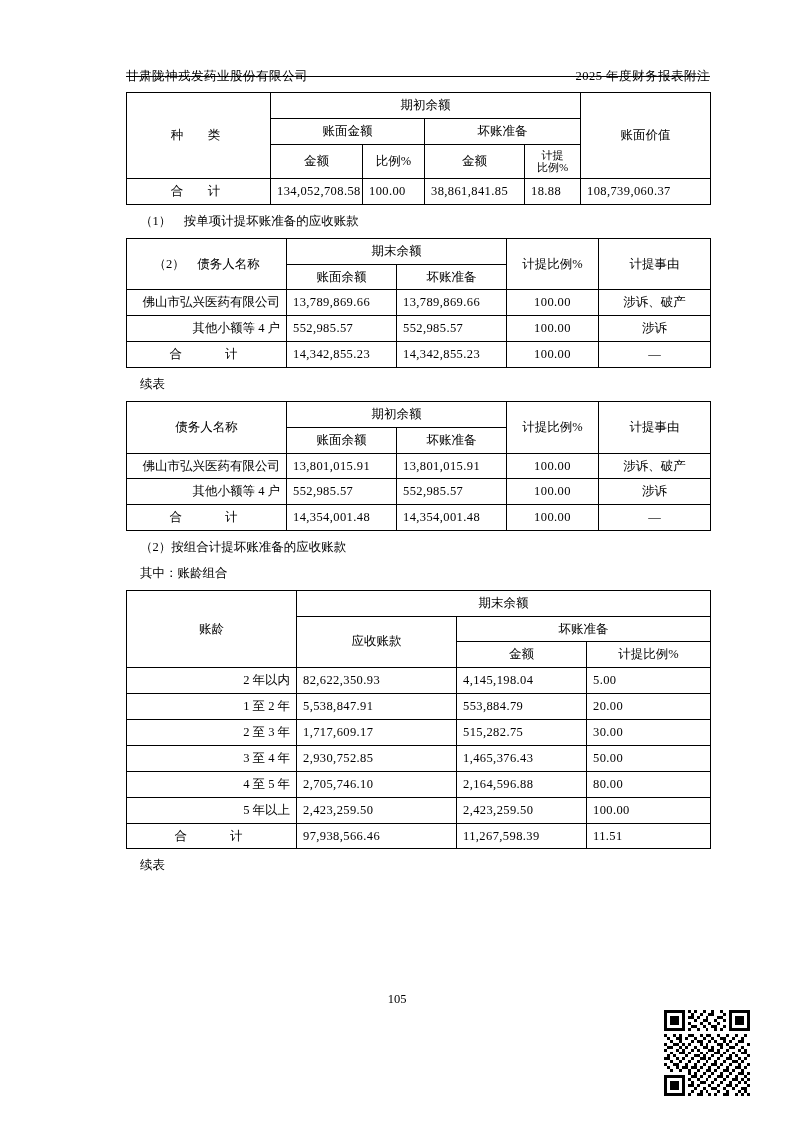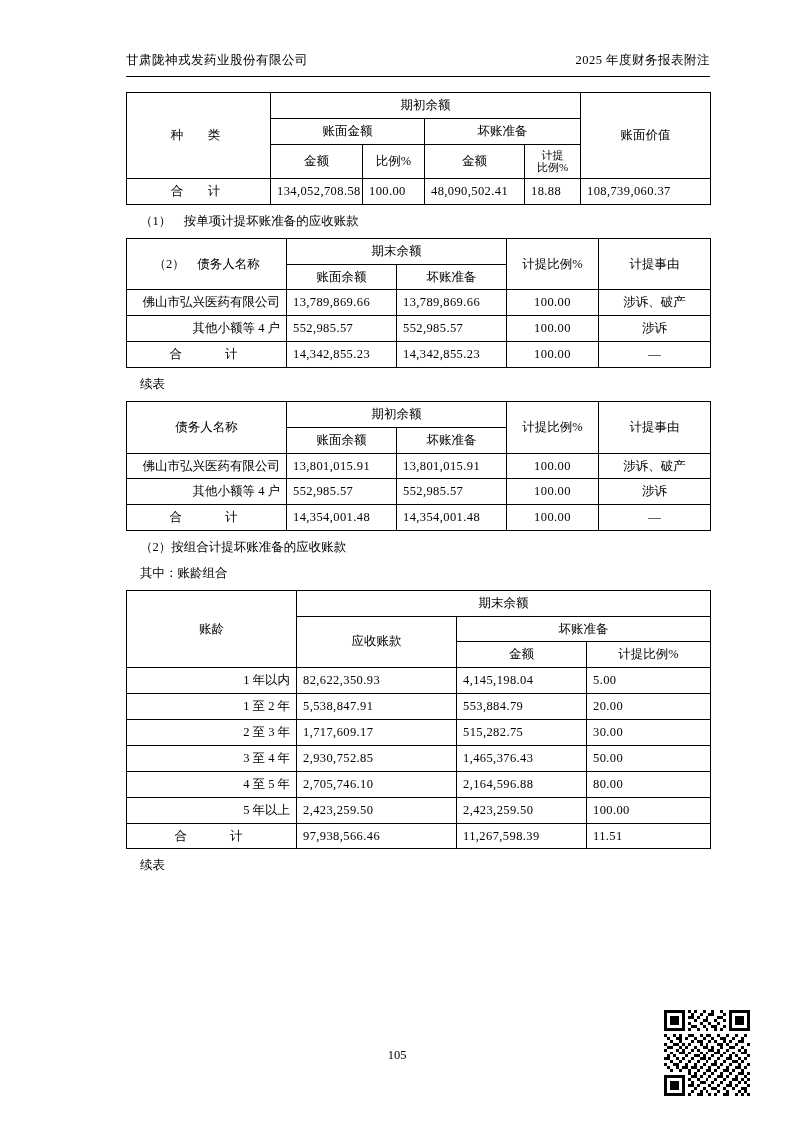--- a/index.html
+++ b/index.html
@@ -21,21 +21,21 @@
   .content {
     position: absolute;
     left: 126px;
     top: 0;
     width: 580px;
   }
   
   .page-header {
     position: absolute;
     left: 126px;
-    top: 52px;
+    top: 68px;
     width: 584px;
     display: flex;
     justify-content: space-between;
     align-items: flex-end;
     font-size: 12.5px;
     letter-spacing: 0.5px;
   }
   .page-header .hdr-right {
     font-family: Liberation Serif, serif;
     font-size: 12.5px;
@@ -74,21 +74,21 @@
     margin: 7px 0 7px 0;
     line-height: 1.5;
     font-family: Liberation Serif, serif;
   }
   .indent1 { padding-left: 14px; }
   
   .page-number {
     position: absolute;
     left: 0;
     right: 0;
-    top: 1048px;
+    top: 992px;
     text-align: center;
     font-size: 12.5px;
   }
   
   .qr {
     position: absolute;
     right: 44px;
     bottom: 26px;
     width: 86px;
     height: 86px;
@@ -130,21 +130,21 @@
       <tr>
         <td class="c">金额</td>
         <td class="c">比例%</td>
         <td class="c">金额</td>
         <td class="c" style="font-size:11px; line-height:1.15;margin-left:12px;">计提<br>比例%</td>
       </tr>
       <tr>
         <td class="c"><span class="spaced">合　计</span></td>
         <td class="r num">134,052,708.58</td>
         <td class="r num">100.00</td>
-        <td class="r num">48,090,502.41</td>
+        <td class="r num">38,861,841.85</td>
         <td class="r num">18.88</td>
         <td class="r num">108,739,060.37</td>
       </tr>
     </tbody>
       </table>
 
     <div class="caption indent1">（1）　按单项计提坏账准备的应收账款</div>
 
     <table class="doc">
       <colgroup>
@@ -251,21 +251,21 @@
       </tr>
       <tr>
         <td rowspan="2" class="c">应收账款</td>
         <td colspan="2" class="c">坏账准备</td>
       </tr>
       <tr>
         <td class="c">金额</td>
         <td class="c">计提比例%</td>
       </tr>
       <tr>
-        <td class="l">1 年以内</td>
+        <td class="l">2 年以内</td>
         <td class="r num">82,622,350.93</td>
         <td class="r num">4,145,198.04</td>
         <td class="r num">5.00</td>
       </tr>
       <tr>
         <td class="l">1 至 2 年</td>
         <td class="r num">5,538,847.91</td>
         <td class="r num">553,884.79</td>
         <td class="r num">20.00</td>
       </tr>

